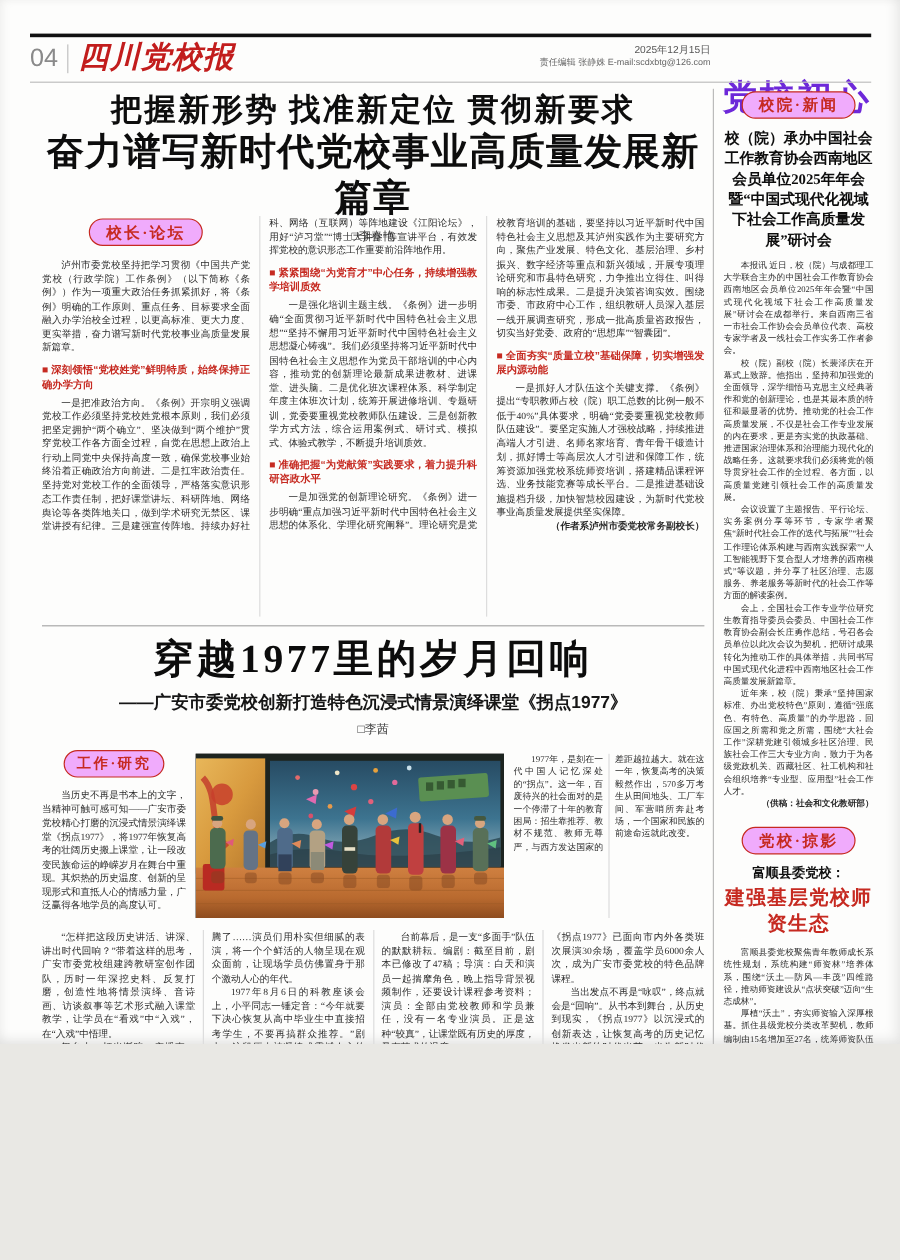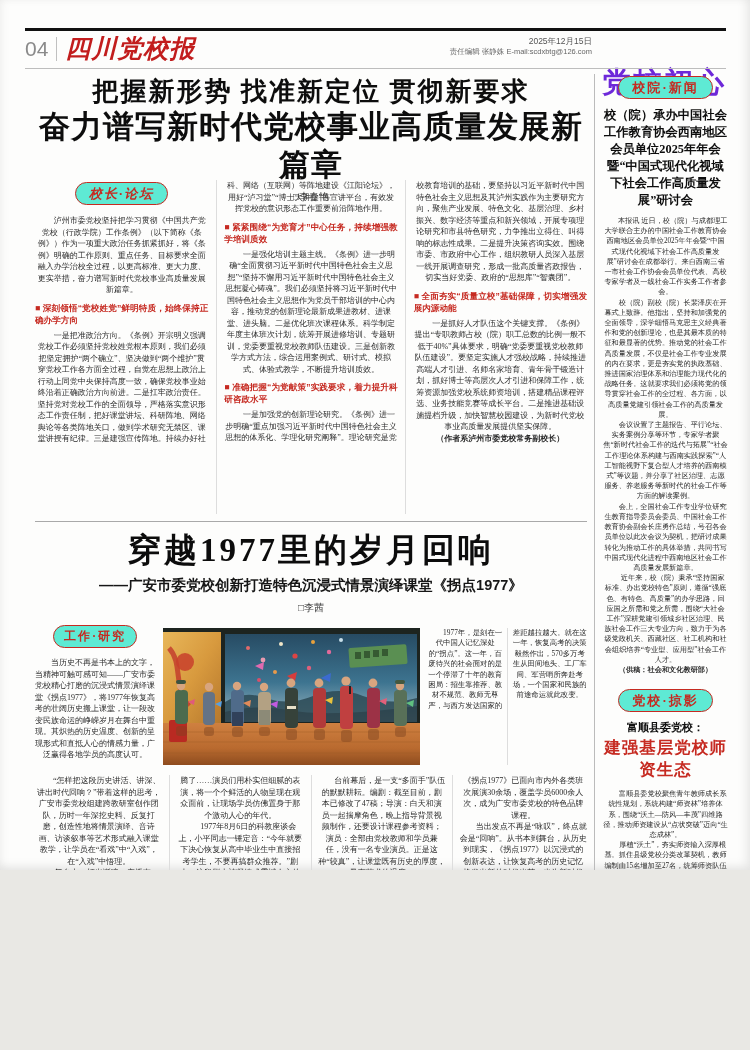--- a/index.html
+++ b/index.html
@@ -16,36 +16,36 @@
   .hspace{flex:1;}
   .hmeta{text-align:right;font-family:"Liberation Sans",sans-serif;color:#555;margin-top:2px;}
   .hmeta .d1{font-size:8.5px;line-height:11px;}
   .hmeta .d2{font-size:7.5px;line-height:10px;color:#666;}
   .sectiontitle{font-family:"Liberation Sans",sans-serif;font-size:29px;font-weight:bold;color:#6d28d9;
         line-height:32px;margin-left:10px;letter-spacing:2px;margin-top:32px;}
   .hairline{position:absolute;left:25px;top:68px;width:701px;height:1px;background:#bdbdbd;}
 
   
   .boxlabel{display:inline-block;border:1.5px solid #c62a21;border-radius:15px;color:#c62a21;
-        font-weight:bold;font-size:13px;line-height:17px;padding:2px 13px;letter-spacing:2px;background:#5eead4;}
+        font-weight:bold;font-size:13px;line-height:17px;padding:2px 13px;letter-spacing:2px;background:#f0abfc;}
   .labelwrap{text-align:center;}
   .bodytxt{font-size:8px;line-height:11.5px;text-align:justify;color:#2b2b2b;}
-  .bodytxt p{margin:0;text-indent:2em;text-align:center;}
+  .bodytxt p{margin:0;text-indent:2em;}
   .redsub{color:#c62a21;font-weight:bold;font-size:8.6px;line-height:12px;margin:6px 0 4px 0;
         font-family:"Liberation Sans",sans-serif;text-align:justify;}
   .attr{font-weight:bold;text-align:right;text-indent:0 !important;}
 
   
   .lead-head{position:absolute;left:35px;top:76px;width:552px;text-align:center;}
   .lead-h1{font-size:26px;font-weight:bold;letter-spacing:2px;line-height:32px;color:#0d0d0d;}
   .lead-h2{font-size:31px;font-weight:bold;letter-spacing:1px;line-height:38px;color:#0d0d0d;}
   .byline{font-size:10px;color:#444;margin-top:6px;font-family:"Liberation Sans",sans-serif;}
   .lead-cols{position:absolute;left:35px;top:180px;width:552px;height:334px;overflow:hidden;
         column-count:3;column-gap:16px;column-rule:1px solid #ddd;}
-  .lead-cols .labelwrap{margin:2px 0 10px 0;font-style:italic;}
+  .lead-cols .labelwrap{margin:2px 0 10px 0;}
 
   .divider1{position:absolute;left:35px;top:521px;width:552px;height:1px;background:#a9a9a9;}
 
   
   .feat-head{position:absolute;left:35px;top:531px;width:552px;text-align:center;}
   .feat-h1{font-size:33px;font-weight:bold;letter-spacing:3px;color:#0c0c0c;line-height:38px;}
   .feat-sub{font-size:14.5px;font-weight:bold;color:#161616;margin-top:7px;font-family:"Liberation Sans",sans-serif;}
   .feat-left{position:absolute;left:35px;top:625px;width:120px;height:142px;overflow:hidden;}
   .feat-left .labelwrap{margin-bottom:9px;}
   .feat-left .boxlabel{font-size:12px;padding:2px 10px;}

